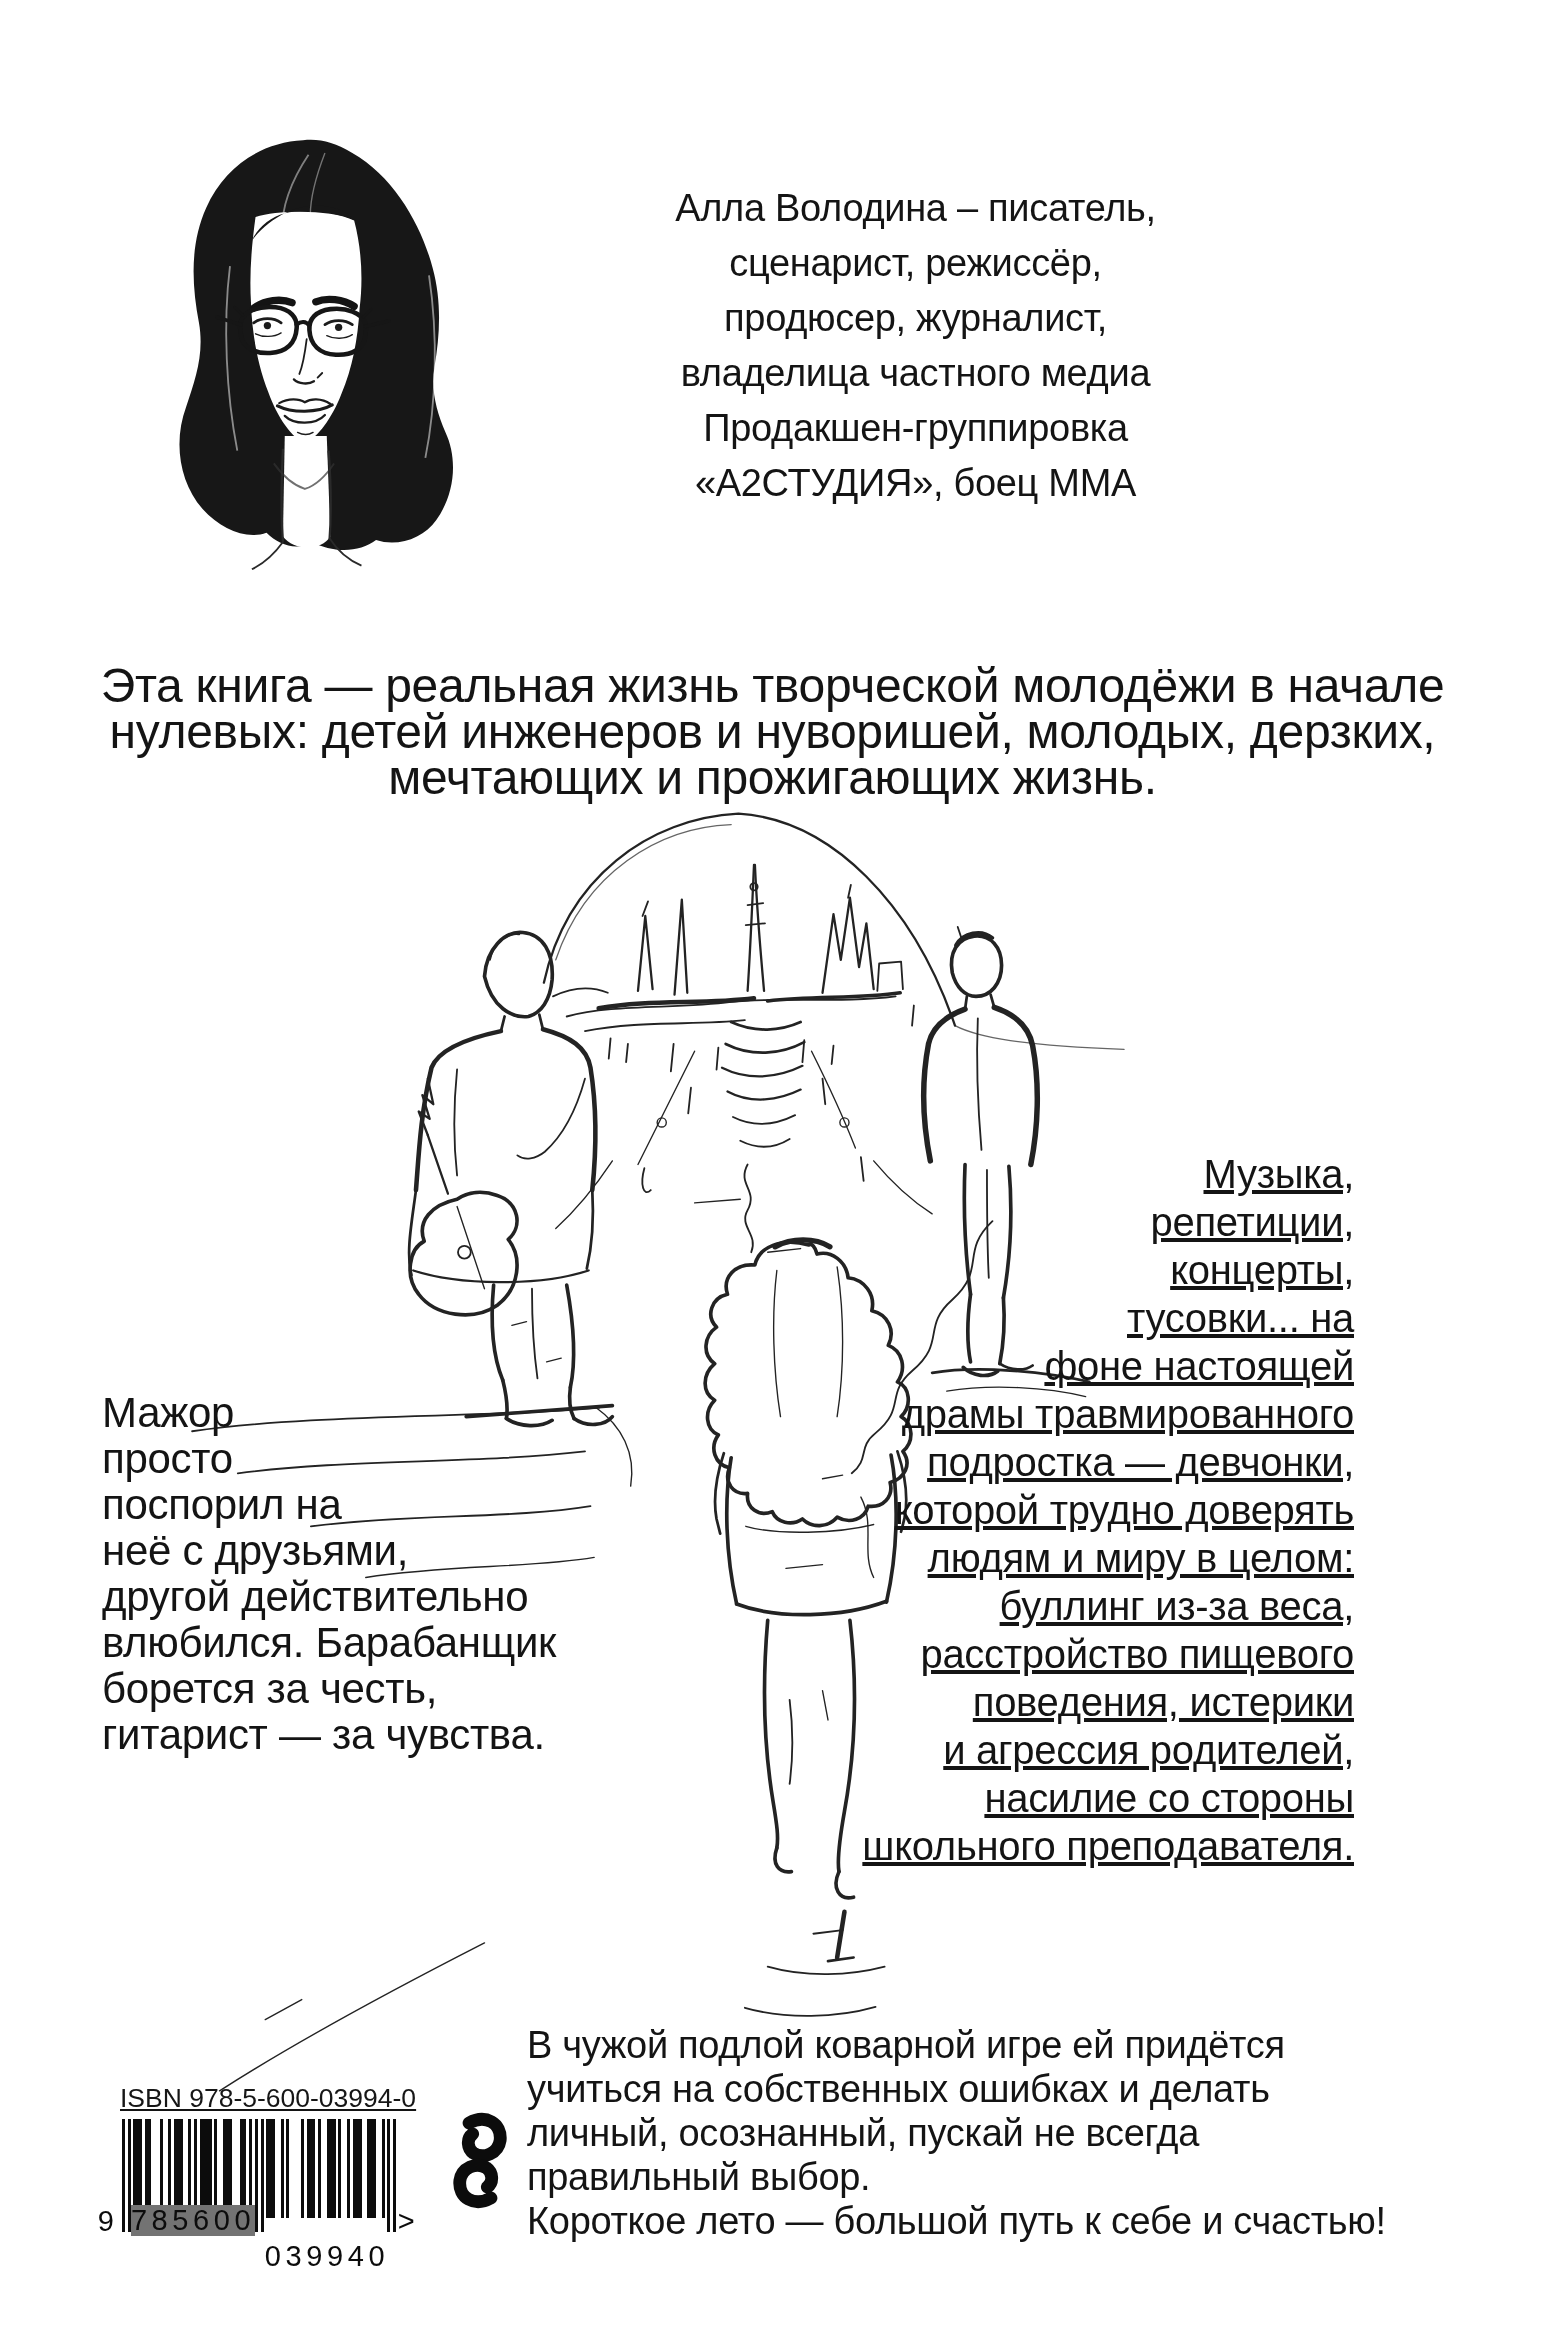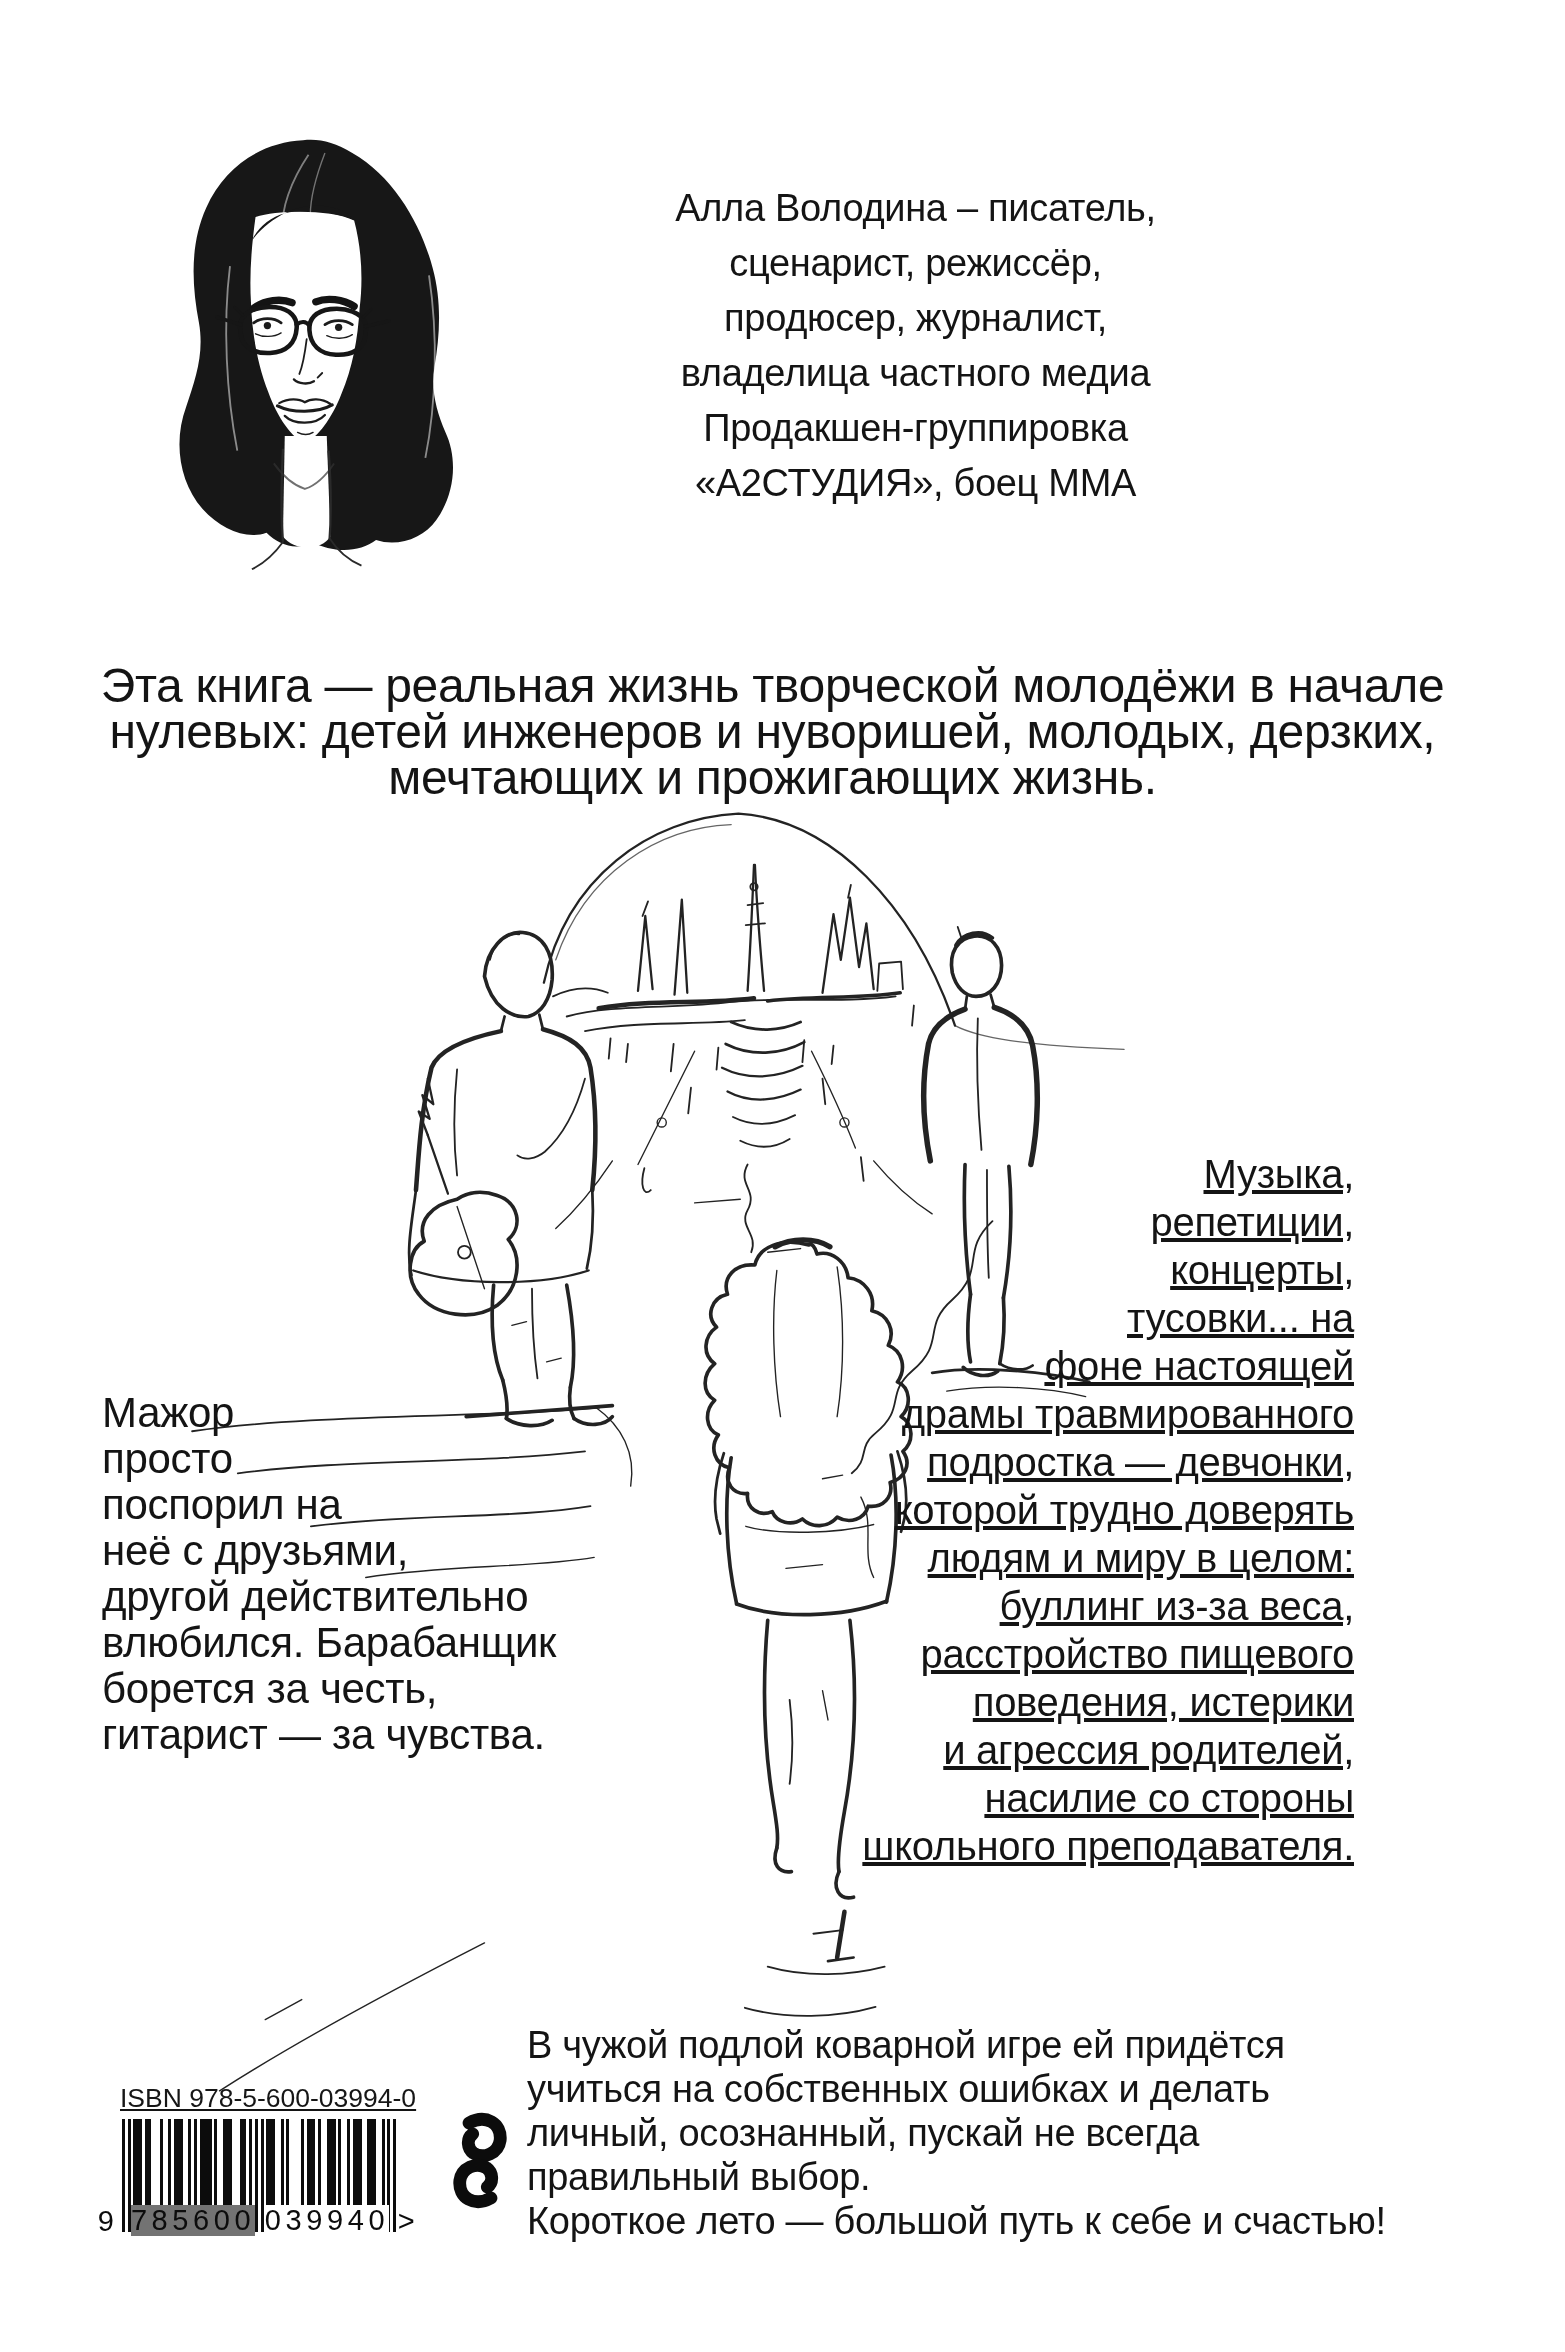--- a/index.html
+++ b/index.html
@@ -37,21 +37,21 @@
   .illustration{position:absolute;left:183px;top:777px;width:1142px;height:1325px;}
   .isbn-block{position:absolute;left:120px;top:2083px;width:278px;text-decoration:underline;}
   .isbn-label{font-size:26.5px;letter-spacing:0;text-align:center;white-space:nowrap;color:#161616;}
   .barcode{position:relative;margin-top:4.6px;width:274px;height:113px;margin-left:1.8px;}
   .bars{position:absolute;left:0;top:0;width:274px;height:113px;}
   .bar{position:absolute;top:0;height:99px;background:#0c0c0c;}
   .bar.guard{height:113px;}
   .bc-digit{position:absolute;top:86px;font-size:29px;color:#0c0c0c;letter-spacing:0;background:transparent;}
   .d-lead{left:-24px;}
   .dg1{left:9.1px;width:124px;text-align:right;letter-spacing:4.6px;background:#737373;height:31px;line-height:31px;}
-  .dg2{left:143px;width:124px;text-align:right;letter-spacing:4.6px;background:#fff;height:31px;line-height:31px;}
+  .dg2{left:143px;width:124px;text-align:right;letter-spacing:4.6px;background:#fff;height:31px;line-height:31px;margin-top:36px;}
   .d-trail{left:276px;}
   .publisher-logo{position:absolute;left:447px;top:2112px;width:66px;height:97px;}
   svg{display:block;width:100%;height:100%;}
 </style>
 </head>
 <body>
 
 <div class="page">
 
   <div class="portrait">

